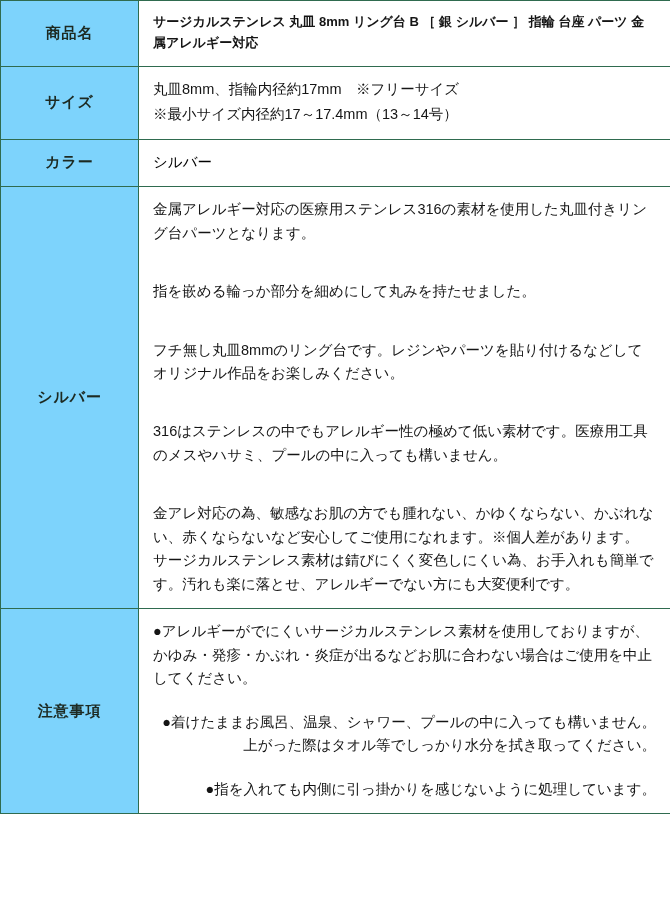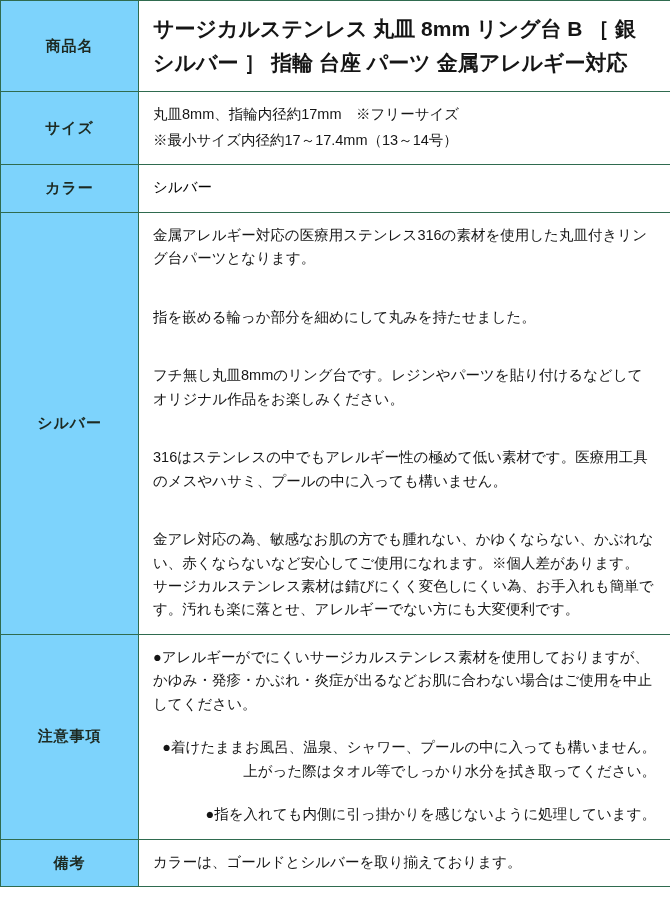--- a/index.html
+++ b/index.html
@@ -38,21 +38,21 @@
   td.value {
     background: #ffffff;
     font-size: 14.5px;
     line-height: 1.62;
     padding: 11px 14px 12px 14px;
     color: #151515;
   }
   td.value.top { vertical-align: top; }
   .title-value {
     font-weight: bold;
-    font-size: 21px;
+    font-size: 13px;
     line-height: 1.6;
   }
   .value p {
     margin: 0;
   }
   .value p + p {
     margin-top: 35px;
   }
   .note p + p {
     margin-top: 20px;
@@ -108,21 +108,15 @@
 
     <tr>
       <td class="label">注意事項</td>
       <td class="value top note">
         <p>●アレルギーがでにくいサージカルステンレス素材を使用しておりますが、かゆみ・発疹・かぶれ・炎症が出るなどお肌に合わない場合はご使用を中止してください。</p>
         <p>●着けたままお風呂、温泉、シャワー、プールの中に入っても構いません。上がった際はタオル等でしっかり水分を拭き取ってください。</p>
         <p>●指を入れても内側に引っ掛かりを感じないように処理しています。</p>
       </td>
     </tr>
 
-    <tr>
-      <td class="label">備考</td>
-      <td class="value">
-        <p>カラーは、ゴールドとシルバーを取り揃えております。</p>
-      </td>
-    </tr>
 
   </tbody>
 </table>
 
 </body></html>

